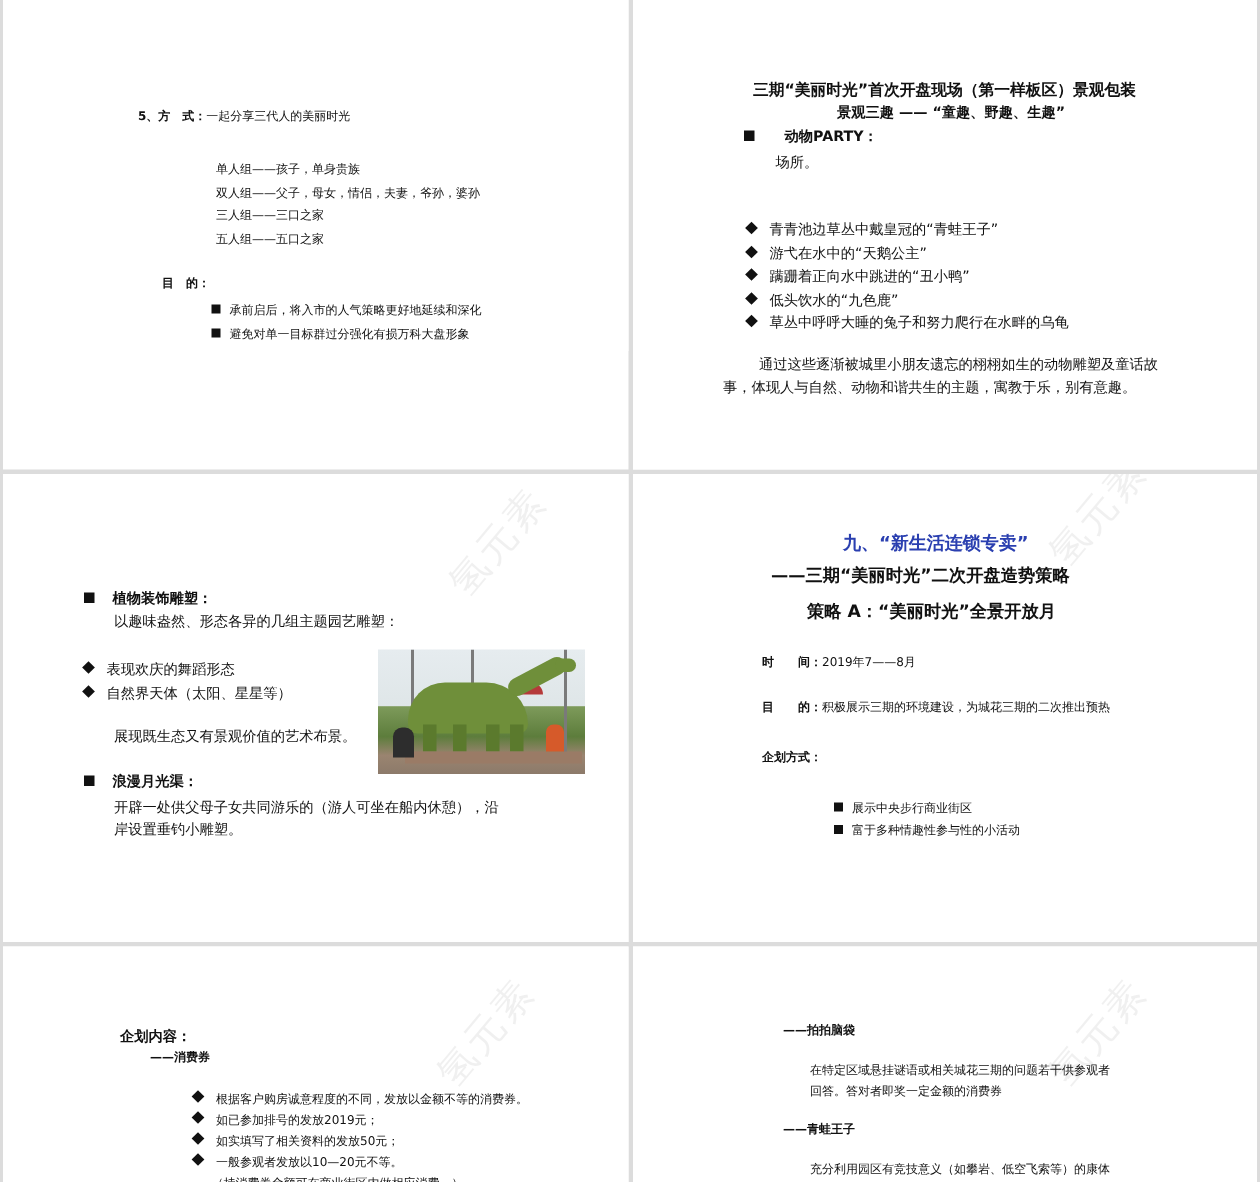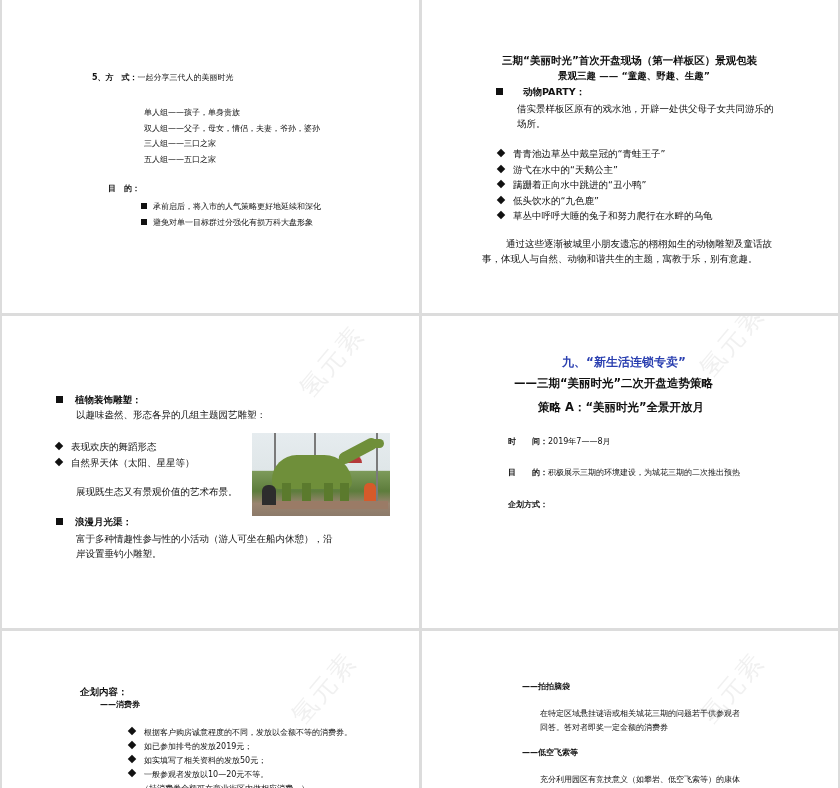--- a/index.html
+++ b/index.html
@@ -66,21 +66,20 @@
     </div>
   </div>
 
   <div class="slide s2">
     <div class="abs t10 b" style="left:80px;top:54px;font-size:10.5px;">三期“美丽时光”首次开盘现场（第一样板区）景观包装</div>
     <div class="abs t9 b" style="left:136px;top:70px;">景观三趣 —— “童趣、野趣、生趣”</div>
     <div class="abs t9" style="left:74px;top:86px;">
       <span class="sq"></span><span class="b" style="margin-left:14px;">动物PARTY：</span>
     </div>
     <div class="abs t9" style="left:95px;top:101px;line-height:15px;">
-      <div>借实景样板区原有的戏水池，开辟一处供父母子女共同游乐的</div>
       <div>场所。</div>
     </div>
     <div class="abs t9" style="left:74px;top:146px;line-height:15.5px;">
       <div><span class="dia"></span><span>青青池边草丛中戴皇冠的“青蛙王子”</span></div>
       <div><span class="dia"></span><span>游弋在水中的“天鹅公主”</span></div>
       <div><span class="dia"></span><span>蹒跚着正向水中跳进的“丑小鸭”</span></div>
       <div><span class="dia"></span><span>低头饮水的“九色鹿”</span></div>
       <div><span class="dia"></span><span>草丛中呼呼大睡的兔子和努力爬行在水畔的乌龟</span></div>
     </div>
     <div class="abs t9" style="left:60px;top:236px;line-height:15px;">
@@ -113,37 +112,41 @@
       <div class="leg" style="left:72px;"></div>
       <div class="leg" style="left:88px;"></div>
       <div class="bench"></div>
       <div class="person"></div>
       <div class="person2"></div>
     </div>
     <div class="abs t9" style="left:54px;top:200px;">
       <span class="sq"></span><span class="b" style="margin-left:6px;">浪漫月光渠：</span>
     </div>
     <div class="abs t9" style="left:74px;top:215px;line-height:15px;">
-      <div>富于多种情趣性参与性的小活动（游人可坐在船内休憩），沿</div>
+      <div>开辟一处供父母子女共同游乐的（游人可坐在船内休憩），沿</div>
       <div>岸设置垂钓小雕塑。</div>
     </div>
   </div>
 
   <div class="slide s4">
     <div class="wm" style="left:268px;top:8px;">氢元素</div>
     <div class="abs b blue" style="left:140px;top:38px;font-size:12px;">九、“新生活连锁专卖”</div>
     <div class="abs b" style="left:92px;top:60px;font-size:11.5px;">——三期“美丽时光”二次开盘造势策略</div>
     <div class="abs b" style="left:116px;top:84px;font-size:11.5px;">策略 A：“美丽时光”全景开放月</div>
     <div class="abs t8" style="left:86px;top:121px;">
       <span class="b">时　　间：</span><span>2019年7——8月</span>
     </div>
     <div class="abs t8" style="left:86px;top:152px;font-family:Liberation Mono, monospace;">
       <span class="b">目　　的：</span><span>积极展示三期的环境建设，为城花三期的二次推出预热</span>
     </div>
     <div class="abs t8 b" style="left:86px;top:184px;">企划方式：</div>
+    <div class="abs t8" style="left:134px;top:215px;line-height:15px;">
+      <div><span class="sq-sm"></span><span>展示中央步行商业街区</span></div>
+      <div><span class="sq-sm"></span><span>富于多种情趣性参与性的小活动</span></div>
+    </div>
   </div>
 
   <div class="slide s5">
     <div class="wm" style="left:280px;top:40px;">氢元素</div>
     <div class="abs t9 b" style="left:78px;top:55px;font-family:Liberation Serif, serif;">企划内容：</div>
     <div class="abs t8 b" style="left:98px;top:69px;">——消费券</div>
     <div class="abs t8" style="left:125px;top:95px;line-height:14px;">
       <div><span class="dia"></span><span>根据客户购房诚意程度的不同，发放以金额不等的消费券。</span></div>
       <div><span class="dia"></span><span>如已参加排号的发放2019元；</span></div>
       <div><span class="dia"></span><span>如实填写了相关资料的发放50元；</span></div>
@@ -152,17 +155,17 @@
     </div>
   </div>
 
   <div class="slide s6">
     <div class="wm" style="left:268px;top:40px;">氢元素</div>
     <div class="abs t8 b" style="left:100px;top:51px;">——拍拍脑袋</div>
     <div class="abs t8" style="left:118px;top:76px;line-height:14px;">
       <div>在特定区域悬挂谜语或相关城花三期的问题若干供参观者</div>
       <div>回答。答对者即奖一定金额的消费券</div>
     </div>
-    <div class="abs t8 b" style="left:100px;top:117px;">——低空飞索等</div>
+    <div class="abs t8 b" style="left:100px;top:117px;">——青蛙王子</div>
     <div class="abs t8" style="left:118px;top:144px;">充分利用园区有竞技意义（如攀岩、低空飞索等）的康体</div>
   </div>
 
 </div>
 
 </body></html>

